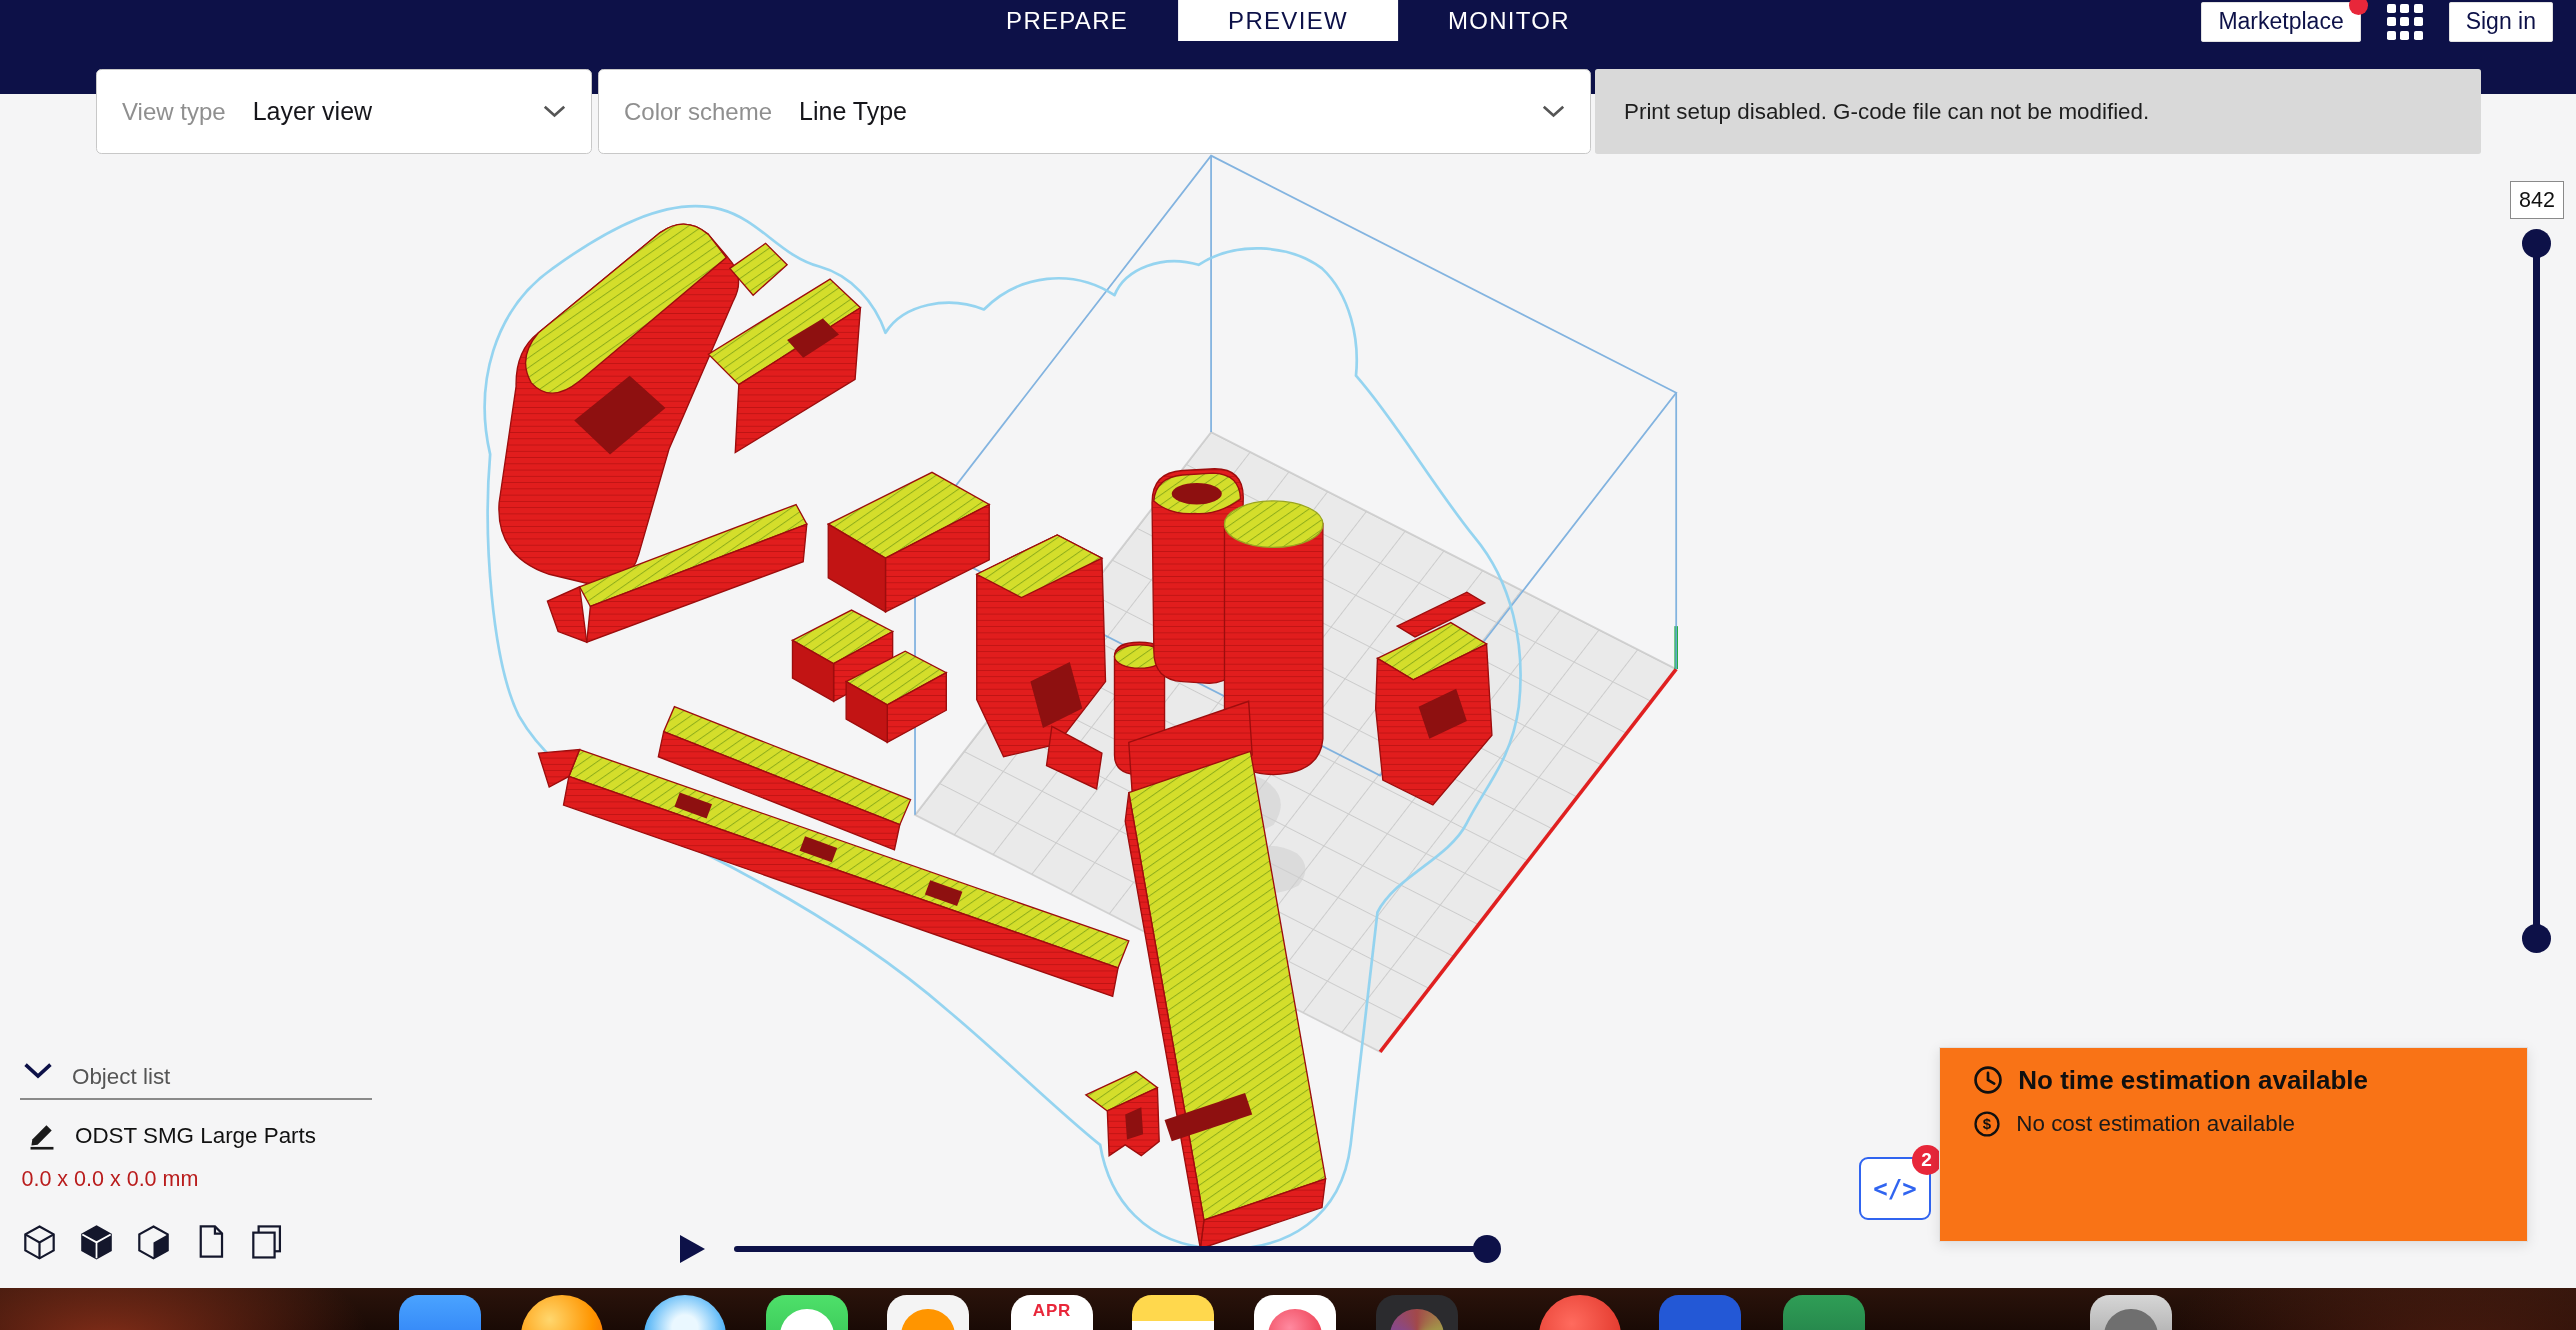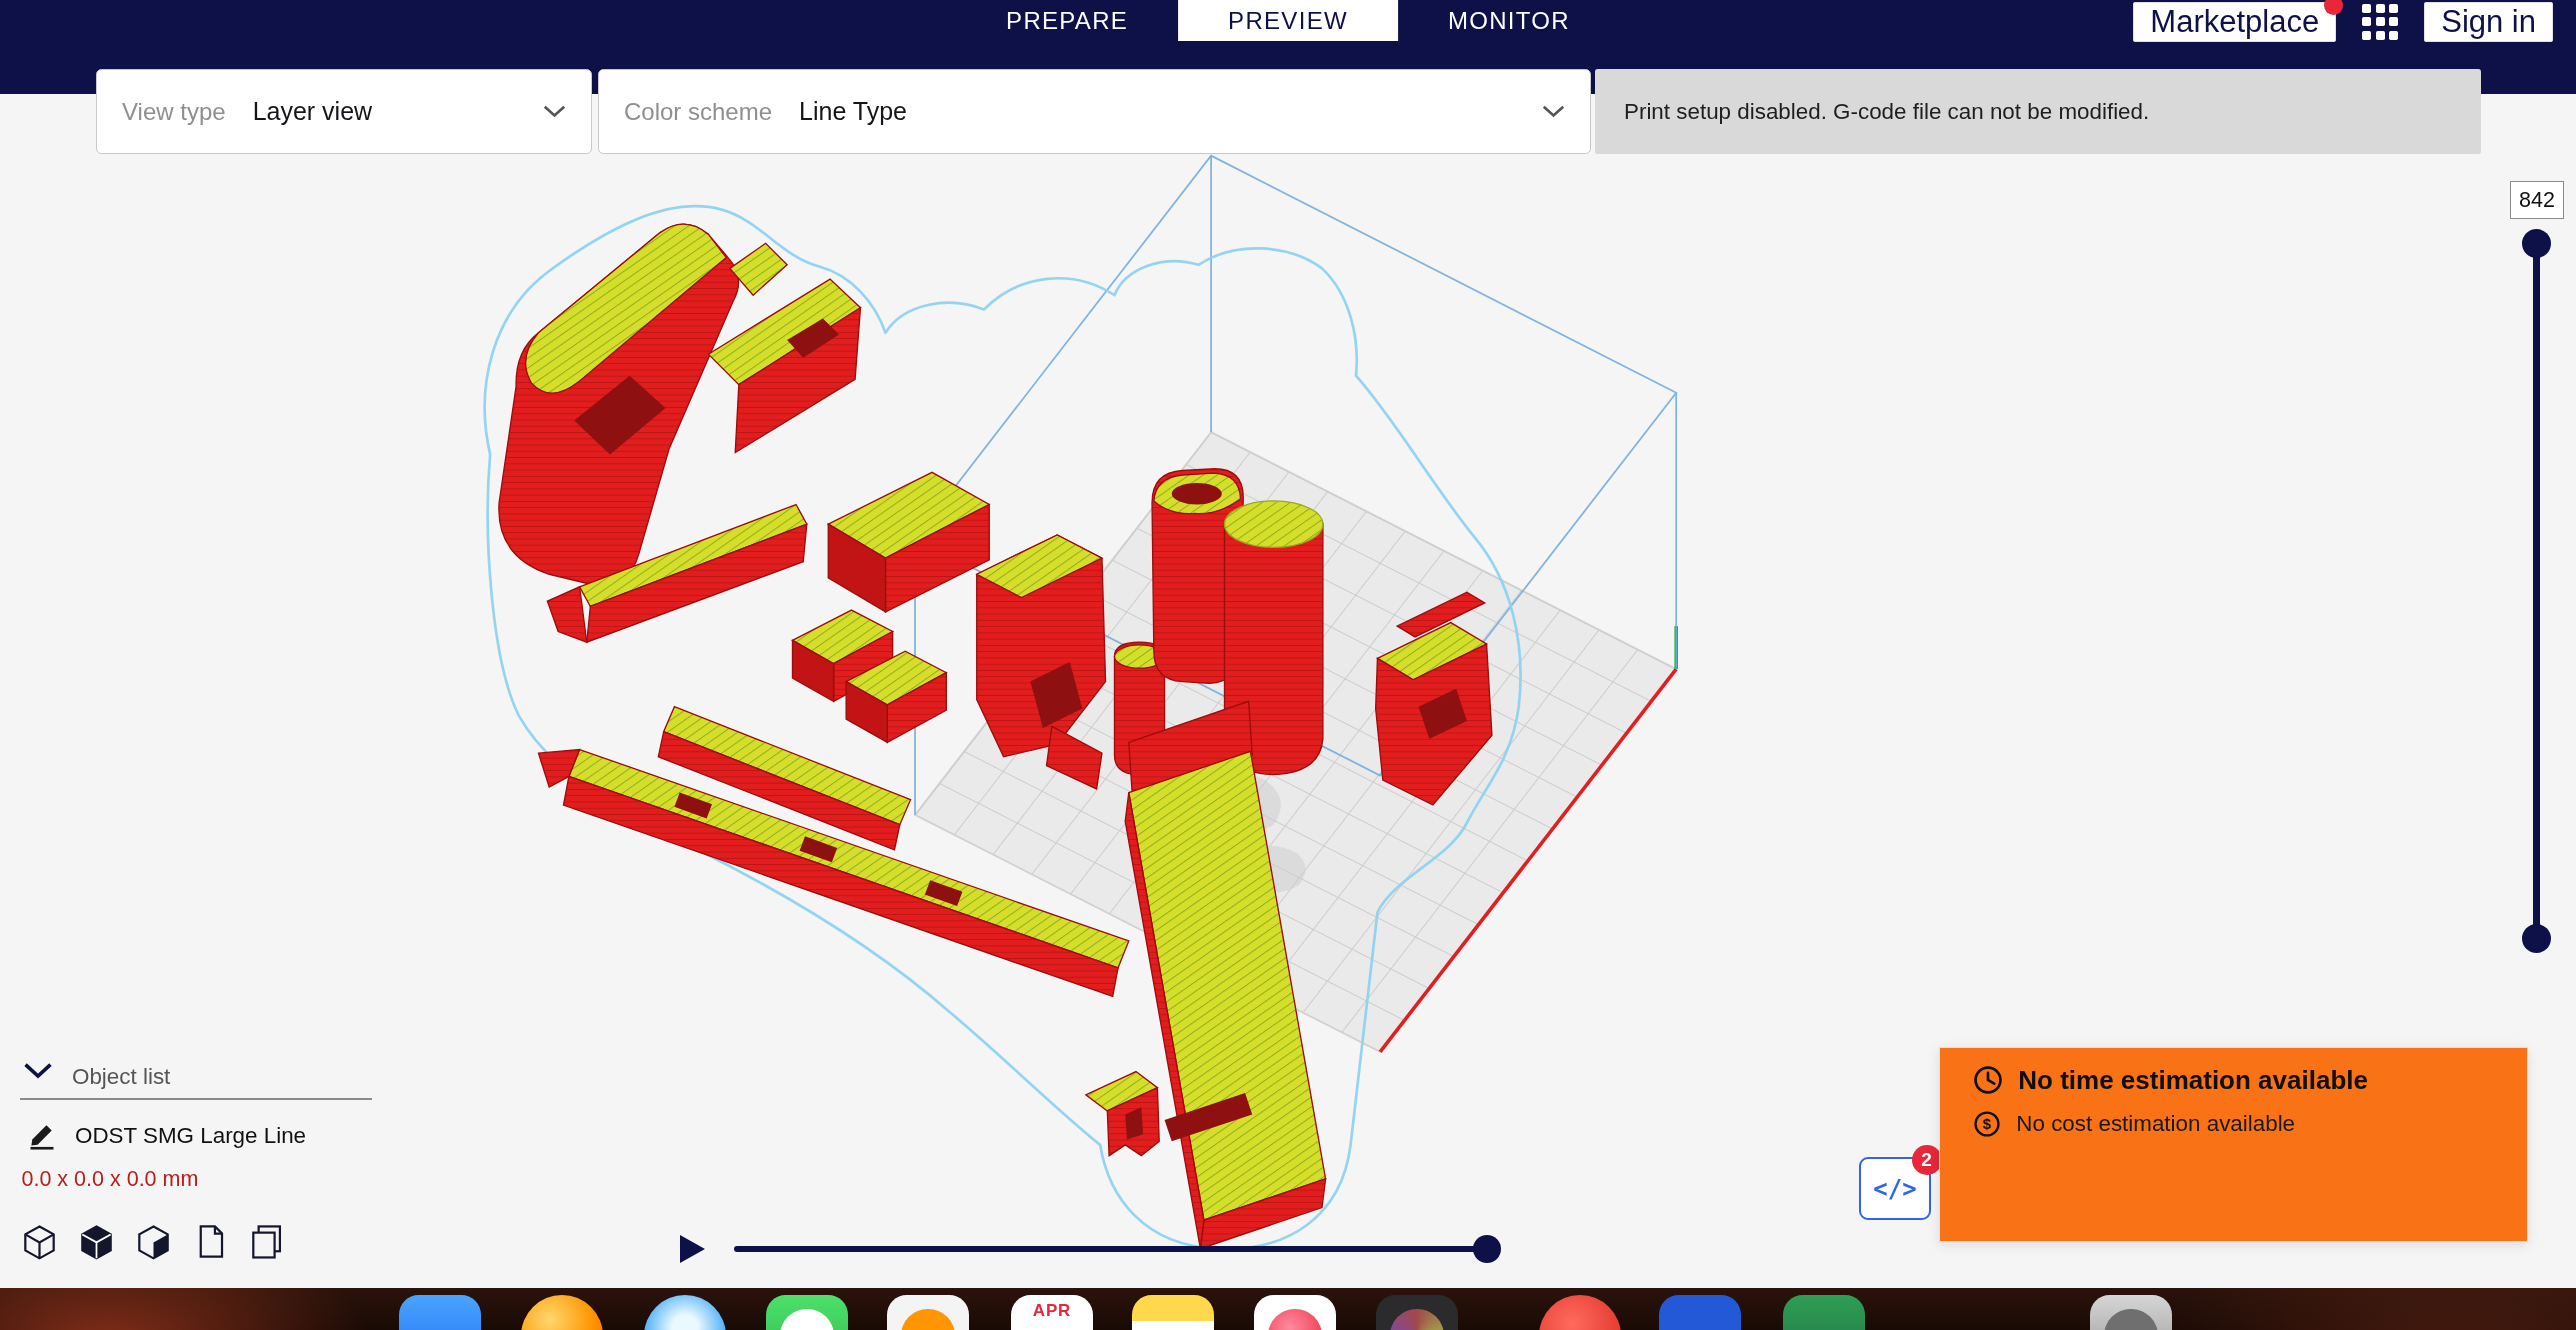--- a/index.html
+++ b/index.html
@@ -10,21 +10,21 @@
   }
   
   .header{position:absolute;left:0;top:0;width:2576px;height:94px;background:#0d1148;z-index:6;}
   .logo{position:absolute;left:25px;top:0;height:52px;display:flex;align-items:center;gap:12.5px;font-size:41px;}
   .logo .b{color:#ffffff;font-weight:700;letter-spacing:0.4px;}
   .logo .l{color:rgba(255,255,255,.72);font-weight:300;letter-spacing:0.4px;}
   .tabs{position:absolute;left:50%;transform:translateX(-50%);top:0;height:41px;display:flex;}
   .tab{display:flex;align-items:center;justify-content:center;padding:0 50px;font-size:24px;letter-spacing:1.3px;color:#ffffff;cursor:default;}
   .tab.active{background:#ffffff;color:#0d1148;}
   .header-right{position:absolute;right:23px;top:2.7px;height:38px;display:flex;align-items:center;gap:25px;}
-  .hbtn{position:relative;background:#ffffff;color:#0d1148;font-size:31px;height:38px;display:flex;align-items:center;padding:0 16px;border:0.9px solid #e2e2e2;border-radius:1.8px;}
+  .hbtn{position:relative;background:#ffffff;color:#0d1148;font-size:23px;height:38px;display:flex;align-items:center;padding:0 16px;border:0.9px solid #e2e2e2;border-radius:1.8px;}
   .reddot{position:absolute;top:-7.2px;right:-8px;width:19px;height:19px;border-radius:50%;background:#e8273a;}
   .gridicon{width:38px;height:38px;display:grid;grid-template-columns:repeat(3,9px);grid-template-rows:repeat(3,9px);gap:4.5px;align-content:center;justify-content:center;}
   .gridicon span{background:#ffffff;border-radius:1.8px;}
   
   .dd{position:absolute;top:69px;height:85px;background:#ffffff;border:0.9px solid #c8c8c8;border-radius:5.4px;box-sizing:border-box;display:flex;align-items:center;padding:8px 25px;z-index:7;}
   .dd .lab{color:#8f8f8f;font-size:24px;margin-right:27px;}
   .dd .val{color:#15151a;font-size:25px;}
   .dd .chev{margin-left:auto;}
   .dd1{left:96px;width:496px;}
   .dd2{left:598px;width:993px;}
@@ -270,21 +270,21 @@
 
 <svg class="objchev" width="32" height="19.7" viewBox="0 0 36 22">
     <path d="M4,4 L18,17 L32,4" fill="none" stroke="#0d1148" stroke-width="4"></path>
   </svg>
 <div class="objtitle">Object list</div>
 <div class="objline"></div>
 <svg class="pencil" width="30" height="30" viewBox="0 0 34 34">
     <path d="M6,22 L22,6 L28,12 L12,28 L5,29 Z" fill="#1a1a1a"></path>
     <path d="M4,32 H30" stroke="#1a1a1a" stroke-width="3"></path>
   </svg>
-<div class="objname">ODST SMG Large Line</div>
+<div class="objname">ODST SMG Large Parts</div>
 <div class="objdims">0.0 x 0.0 x 0.0 mm</div>
 <div class="viewicons">
   <svg width="39" height="39" viewBox="0 0 44 44">
       <polygon points="22,5 38,14 38,32 22,41 6,32 6,14" fill="none" stroke="#14172c" stroke-width="2.5"></polygon>
       <path d="M6,14 L22,23 L38,14 M22,23 V41" fill="none" stroke="#14172c" stroke-width="2.5"></path>
     </svg>
   <svg width="39" height="39" viewBox="0 0 44 44">
       <polygon points="22,5 38,14 38,32 22,41 6,32 6,14" fill="#14172c" stroke="#14172c" stroke-width="2.5"></polygon>
       <path d="M6,14 L22,23 L38,14 M22,23 V41" fill="none" stroke="#ffffff" stroke-width="2"></path>
     </svg>

